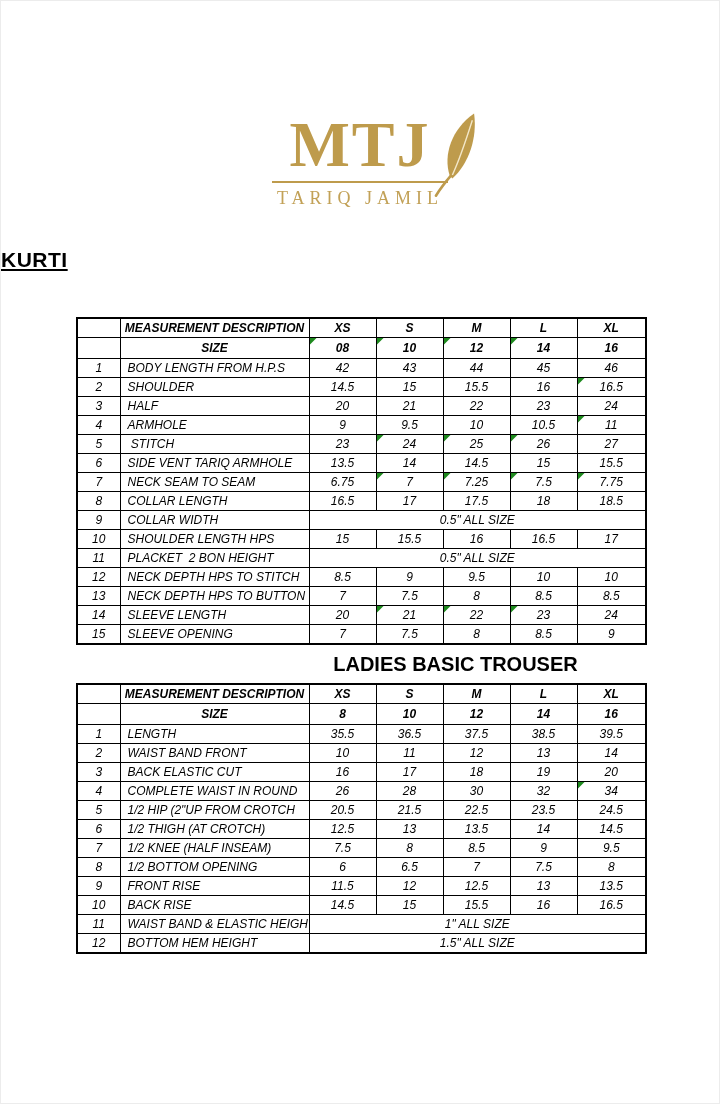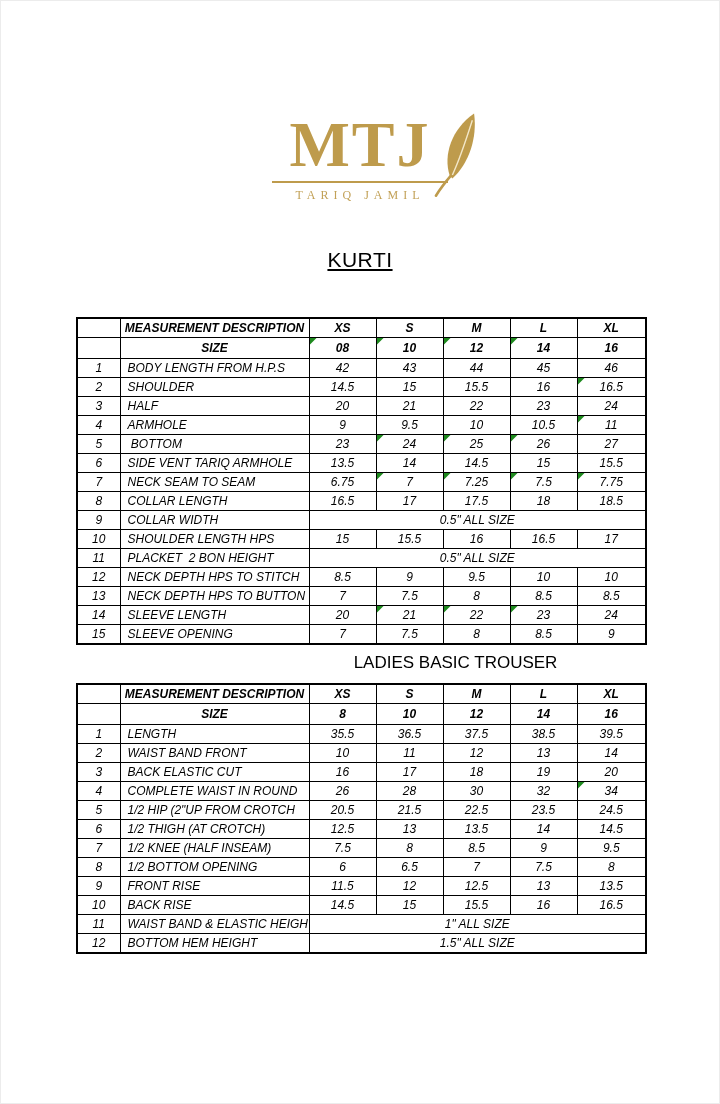--- a/index.html
+++ b/index.html
@@ -12,32 +12,32 @@
   
   .logo { position:absolute; top:112px; left:0; width:100%; text-align:center; color:var(--gold,#BE9B4C); }
   .monogram-wrap { position:relative; display:inline-block; }
   .monogram {
     font-family:"Liberation Serif", serif; font-weight:600; font-size:64px; line-height:1;
     letter-spacing:2px; color:var(--gold,#BE9B4C); display:inline-block;
   }
   .feather { position:absolute; left:100%; margin-left:-2px; top:-4px; width:52px; height:92px; color:var(--gold,#BE9B4C); }
   .logo-rule { width:176px; height:2px; background:var(--gold,#BE9B4C); margin:4px auto 5px auto; }
   .brand-name {
-    font-family:"Liberation Serif", serif; font-size:12px; letter-spacing:5px;
+    font-family:"Liberation Serif", serif; font-size:18px; letter-spacing:5px;
     color:var(--gold-light,#C2A157); white-space:nowrap;
   }
 
   
   .kurti-title {
-    position:absolute; top:247px; left:0; width:100%; margin:0; text-align:center;
-    font-size:21px; font-weight:normal; text-decoration:underline; letter-spacing:0.5px;
+    position:absolute; top:247px; left:0; width:100%; margin:0; 
+    font-size:21px; font-weight:bold; text-decoration:underline; letter-spacing:0.5px;
   }
   .trouser-title {
     position:absolute; top:652px; left:75px; width:569px; margin:0; box-sizing:border-box;
-    padding-left:190px; text-align:center; font-size:17px; font-weight:normal; white-space:nowrap;
+    padding-left:190px; text-align:center; font-size:20px; font-weight:bold; white-space:nowrap;
   }
 
   
   .size-table {
     position:absolute; left:75px; width:569px; border-collapse:collapse; table-layout:fixed;
     border:2px solid #000;
     font-style:italic;
   }
   .size-table.kurti { top:316px; }
   .size-table.trouser { top:682px; }
@@ -136,21 +136,21 @@
           <td>4</td>
           <td class="desc">ARMHOLE</td>
           <td>9</td>
           <td>9.5</td>
           <td>10</td>
           <td>10.5</td>
           <td>11<span class="flag"></span></td>
         </tr>
         <tr>
           <td>5</td>
-          <td class="desc"> BOTTOM</td>
+          <td class="desc"> STITCH</td>
           <td>23</td>
           <td>24<span class="flag"></span></td>
           <td>25<span class="flag"></span></td>
           <td>26<span class="flag"></span></td>
           <td>27</td>
         </tr>
         <tr>
           <td>6</td>
           <td class="desc">SIDE VENT TARIQ ARMHOLE</td>
           <td>13.5</td>

